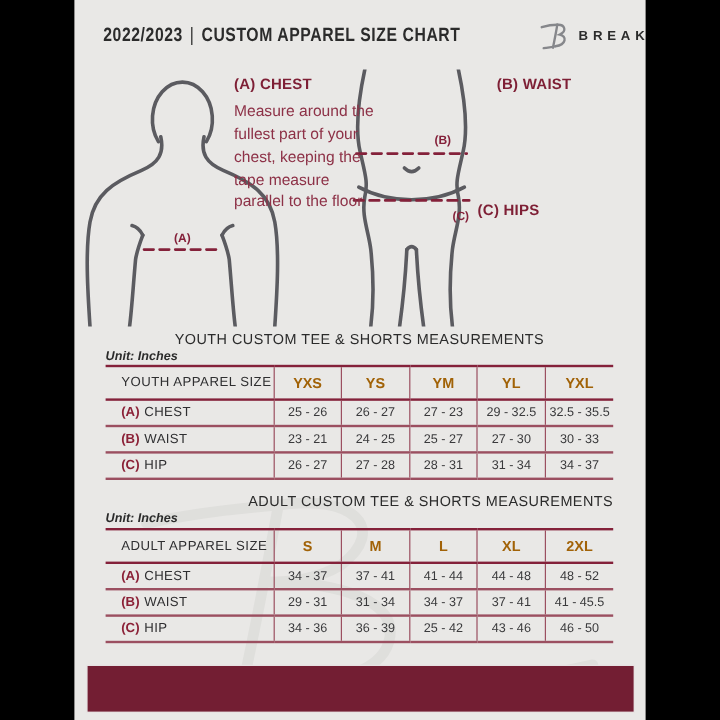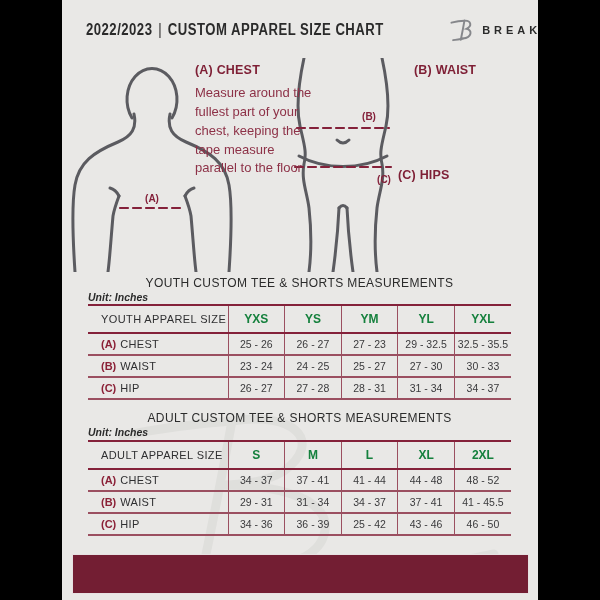--- a/index.html
+++ b/index.html
@@ -35,28 +35,28 @@
   
   .watermark{position:absolute;left:20px;top:415px;z-index:0;opacity:.55;}
   .watermark path{fill:none;stroke:#d8d8d5;stroke-width:9;stroke-linecap:round;}
 
   
   .tbl-title{position:absolute;left:26px;width:423px;text-align:center;z-index:1;
              font-size:12px;font-weight:400;letter-spacing:.4px;color:#2b2b2b;}
   .tbl-unit{position:absolute;left:26px;width:423px;text-align:left;z-index:1;
             font-size:10.5px;font-style:italic;font-weight:600;color:#2b2b2b;}
   .y-title{top:276px;} .y-unit{top:291px;}
-  .a-title{top:411px;} .a-unit{top:426px;}
+  .a-title{top:411px;text-align:right;} .a-unit{top:426px;}
   table.size-table{position:absolute;left:26px;width:423px;z-index:1;
                    border-collapse:collapse;table-layout:fixed;background:transparent;}
   .y-table{top:304px;} .a-table{top:440px;}
   .size-table col.c-label{width:140px;}
   .size-table th,.size-table td{padding:0;text-align:center;background:transparent;}
   .size-table thead th{height:26px;border-top:2px solid #84213a;border-bottom:2px solid #84213a;
-                       font-size:12px;font-weight:700;color:#15803d;}
+                       font-size:12px;font-weight:700;color:#a16207;}
   .size-table thead th.lbl{font-size:11px;font-weight:400;letter-spacing:.4px;color:#2f2f31;
                            text-align:left;padding-left:13px;}
   .size-table tbody td{height:20px;border-bottom:2px solid #9b4f60;
                        font-size:10.5px;color:#3a3a3c;}
   .size-table tbody td.lbl{text-align:left;padding-left:13px;}
   .size-table td+td,.size-table th+th{border-left:1px solid #9b4f60;}
   .row-key{font-weight:700;color:#8b2137;font-size:11px;margin-right:4px;}
   .row-name{color:#2f2f31;font-size:11px;letter-spacing:.3px;text-align:center;}
 
   
@@ -155,21 +155,21 @@
         <tr>
           <td class="lbl"><span class="row-key">(A)</span><span class="row-name">CHEST</span></td>
           <td>25 - 26</td>
           <td>26 - 27</td>
           <td>27 - 23</td>
           <td>29 - 32.5</td>
           <td>32.5 - 35.5</td>
         </tr>
         <tr>
           <td class="lbl"><span class="row-key">(B)</span><span class="row-name">WAIST</span></td>
-          <td>23 - 24</td>
+          <td>23 - 21</td>
           <td>24 - 25</td>
           <td>25 - 27</td>
           <td>27 - 30</td>
           <td>30 - 33</td>
         </tr>
         <tr>
           <td class="lbl"><span class="row-key">(C)</span><span class="row-name">HIP</span></td>
           <td>26 - 27</td>
           <td>27 - 28</td>
           <td>28 - 31</td>

